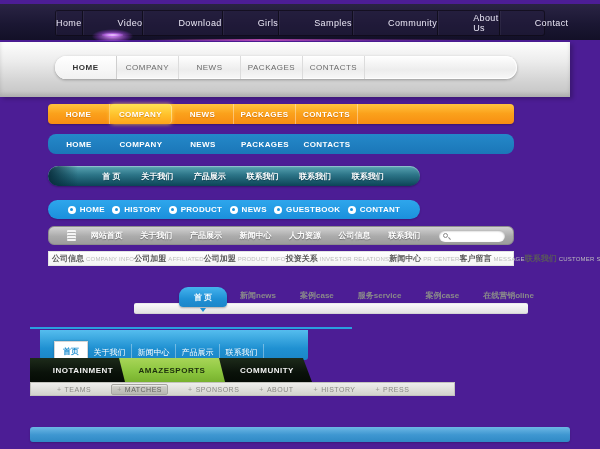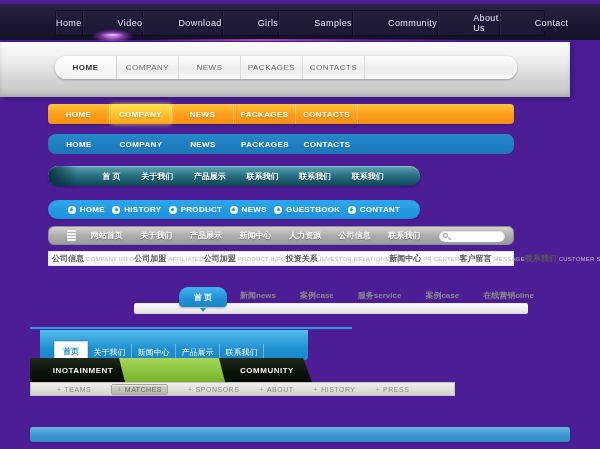--- a/index.html
+++ b/index.html
@@ -303,20 +303,21 @@
     <div class="cn-tab active">首页</div>
     <div class="cn-tab">关于我们</div>
     <div class="cn-tab">新闻中心</div>
     <div class="cn-tab">产品展示</div>
     <div class="cn-tab">联系我们</div>
   </div>
 
   <div class="sports-main">
     <div class="green-bg"></div>
     <div class="sp-seg seg1">INOTAINMENT</div>
+    <div class="sp-seg seg2">AMAZESPORTS</div>
     <div class="sp-seg seg3">COMMUNITY</div>
   </div>
   <div class="sports-sub">
     <div class="sub-item">
       <span class="plus-icon">+</span>
       <span>TEAMS</span>
     </div>
     <div class="sub-item active">
       <span class="plus-icon">+</span>
       <span>MATCHES</span>

